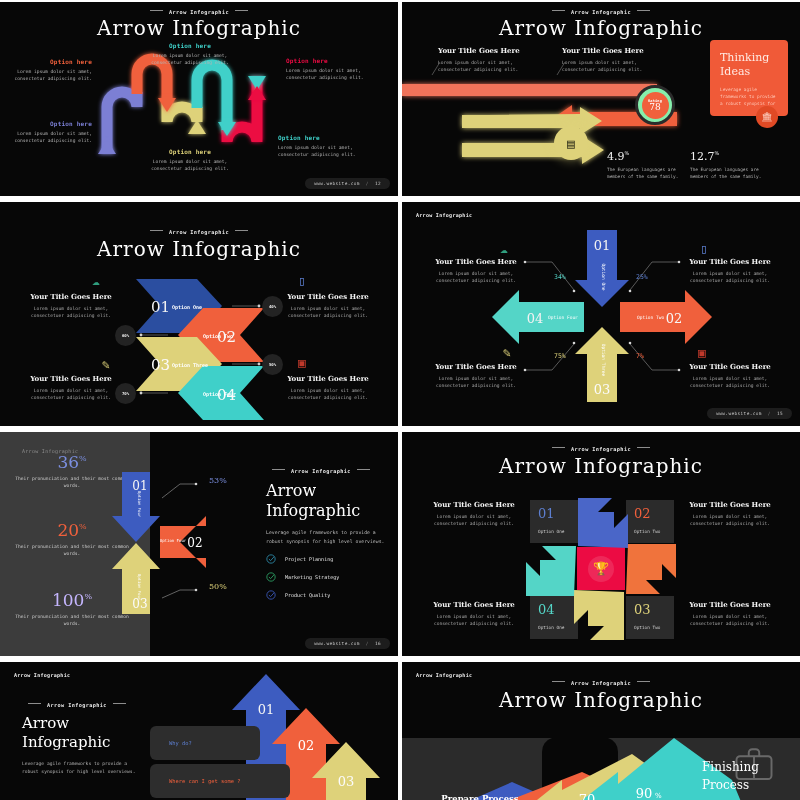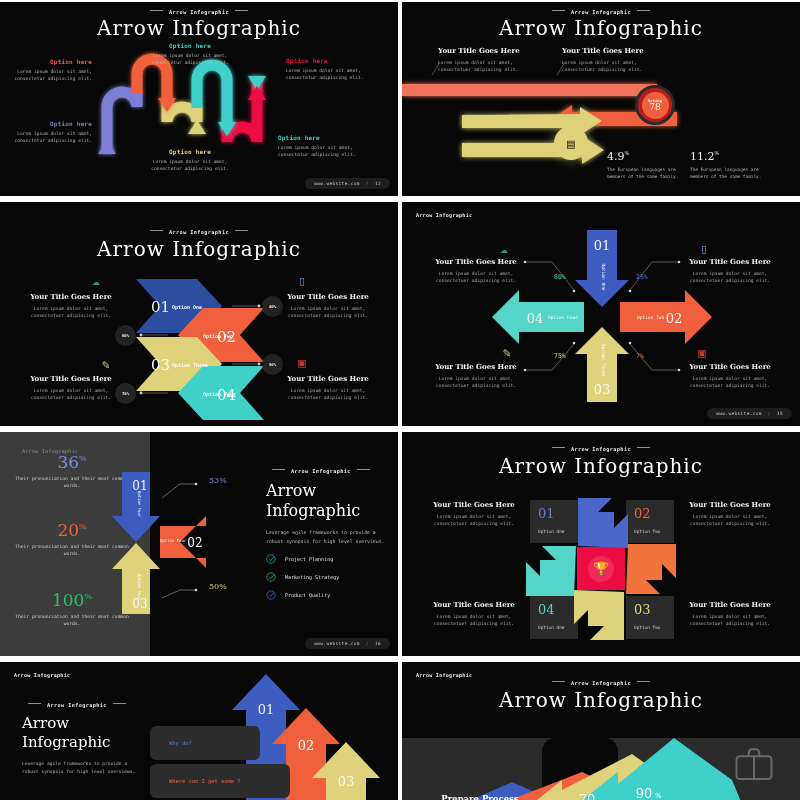--- a/index.html
+++ b/index.html
@@ -63,21 +63,21 @@
     background:#f05a38; border-radius:4px; padding:11px 10px;
   }
   .s2 .card h3{ font-family:"DejaVu Serif","Liberation Serif",serif; font-size:11px; color:#ffe9e2; font-weight:normal; line-height:1.25;}
   .s2 .card p{ font-size:4.4px; line-height:1.7; color:#ffc6b5; margin-top:7px;}
   .s2 .bankbadge{
     position:absolute; right:10px; bottom:-12px; width:22px;height:22px;border-radius:50%;
     background:#e04a25; display:flex;align-items:center;justify-content:center;color:#ffe3d8;font-size:9px;
   }
   .s2 .ringbadge{
     position:absolute; left:233px; top:83px; width:40px;height:40px;border-radius:50%;
-    background:#b91c1c; border:3px solid #2b2b2b;
+    background:#86efac; border:3px solid #2b2b2b;
     display:flex;align-items:center;justify-content:center;
   }
   .s2 .ringbadge .inner{
     width:27px;height:27px;border-radius:50%;background:#f0603c;
     display:flex;flex-direction:column;align-items:center;justify-content:center;color:#fff;
   }
   .s2 .ringbadge .lbl{font-size:3.6px;font-weight:bold;letter-spacing:.2px;}
   .s2 .ringbadge .num{font-family:"DejaVu Serif",serif;font-size:9px;line-height:1;}
   .s2 .circleicon{
     position:absolute;left:152px;top:124px;width:34px;height:34px;border-radius:50%;
@@ -243,27 +243,32 @@
 
     <div class="circleicon">▤</div>
 
     <div class="ringbadge">
       <div class="inner">
         <div class="lbl">Rating</div>
         <div class="num">78</div>
       </div>
     </div>
 
+    <div class="card">
+      <h3>Thinking Ideas</h3>
+      <p>Leverage agile frameworks to provide a robust synopsis for</p>
+      <div class="bankbadge">🏛</div>
+    </div>
 
     <div class="stat" style="left:205px;top:148px;">
       <div class="n"><span>4.9</span><sup>%</sup></div>
       <p>The European languages are members of the same family.</p>
     </div>
     <div class="stat" style="left:288px;top:148px;">
-      <div class="n"><span>11.2</span><sup>%</sup></div>
+      <div class="n"><span>12.7</span><sup>%</sup></div>
       <p>The European languages are members of the same family.</p>
     </div>
   </div>
 
   <div class="slide s3">
     <div class="kicker" style="top:27px">
       <span class="dash"></span><b>Arrow Infographic</b><span class="dash"></span>
     </div>
     <div class="bigtitle" style="top:35px">Arrow Infographic</div>
 
@@ -363,21 +368,21 @@
       <circle cx="123" cy="60" r="1.3" fill="#d6d6d6"></circle>
         <circle cx="277" cy="60" r="1.3" fill="#d6d6d6"></circle>
       <circle cx="123" cy="168" r="1.3" fill="#d6d6d6"></circle>
         <circle cx="277" cy="168" r="1.3" fill="#d6d6d6"></circle>
       <circle cx="172" cy="89" r="1.3" fill="#d6d6d6"></circle>
         <circle cx="228" cy="89" r="1.3" fill="#d6d6d6"></circle>
       <circle cx="172" cy="141" r="1.3" fill="#d6d6d6"></circle>
         <circle cx="228" cy="141" r="1.3" fill="#d6d6d6"></circle>
     </svg>
 
-    <div class="pctlbl" style="left:152px;top:71px;color:#54d5c7">80%</div>
+    <div class="pctlbl" style="left:152px;top:71px;color:#54d5c7">34%</div>
     <div class="pctlbl" style="left:234px;top:71px;color:#5d7fd0">25%</div>
     <div class="pctlbl" style="left:152px;top:150px;color:#ded27a">75%</div>
     <div class="pctlbl" style="left:234px;top:150px;color:#f0603c">7%</div>
 
     <div class="footer">
       <span>www.website.com</span>
       <span class="sep">/</span>
       <span>15</span>
     </div>
   </div>
@@ -388,21 +393,21 @@
 
     <div class="stat" style="left:12px;top:22px;">
       <div class="n" style="color:#7b8fe0"><span>36</span><sup>%</sup></div>
       <p>Their pronunciation and their most common words.</p>
     </div>
     <div class="stat" style="left:12px;top:90px;">
       <div class="n" style="color:#f0603c"><span>20</span><sup>%</sup></div>
       <p>Their pronunciation and their most common words.</p>
     </div>
     <div class="stat" style="left:12px;top:160px;">
-      <div class="n" style="color:#22c55e"><span>100</span><sup>%</sup></div>
+      <div class="n" style="color:#c4b5fd"><span>100</span><sup>%</sup></div>
       <p>Their pronunciation and their most common words.</p>
     </div>
 
     <svg width="398" height="228" style="position:absolute;left:0;top:0">
       <path d="M122 40 L150 40 L150 84 L160 84 L136 110 L112 84 L122 84 Z" fill="#3d5cc0"></path>
       <path d="M206 94 L206 84 L180 110 L206 136 L206 126 L160 126 L160 94 Z" fill="#f0603c"></path>
       <path d="M122 182 L122 137 L112 137 L136 111 L160 137 L150 137 L150 182 Z" fill="#ded27a"></path>
       <text x="140" y="58" font-family="DejaVu Serif, serif" font-size="12" fill="#f5f5f5" text-anchor="middle">01</text>
       <text x="138" y="72" font-family="DejaVu Sans Mono, monospace" font-size="4" fill="#fff" text-anchor="middle" transform="rotate(90 138 72)">Option Four</text>
       <text x="195" y="115" font-family="DejaVu Serif, serif" font-size="12" fill="#fff" text-anchor="middle">02</text>
@@ -561,15 +566,16 @@
     <div class="pb tc">
       <h3>Prepare Process</h3>
       <p>Leverage agile frameworks to provide a robust synopsis for high level overviews.</p>
     </div>
 
     <svg width="48" height="42" viewBox="0 0 24 24" style="position:absolute;right:22px;top:82px;opacity:.38">
       <rect x="2" y="7" width="20" height="13" rx="2" fill="none" stroke="#cfcfcf" stroke-width="1.1"></rect>
       <path d="M9 7 V5 a2 2 0 0 1 2-2 h2 a2 2 0 0 1 2 2 V7" fill="none" stroke="#cfcfcf" stroke-width="1.1"></path>
       <line x1="12" y1="7" x2="12" y2="20" stroke="#cfcfcf" stroke-width="1.1"></line>
     </svg>
+    <div class="fin">Finishing Process</div>
   </div>
 
 </div>
 
 </body></html>

